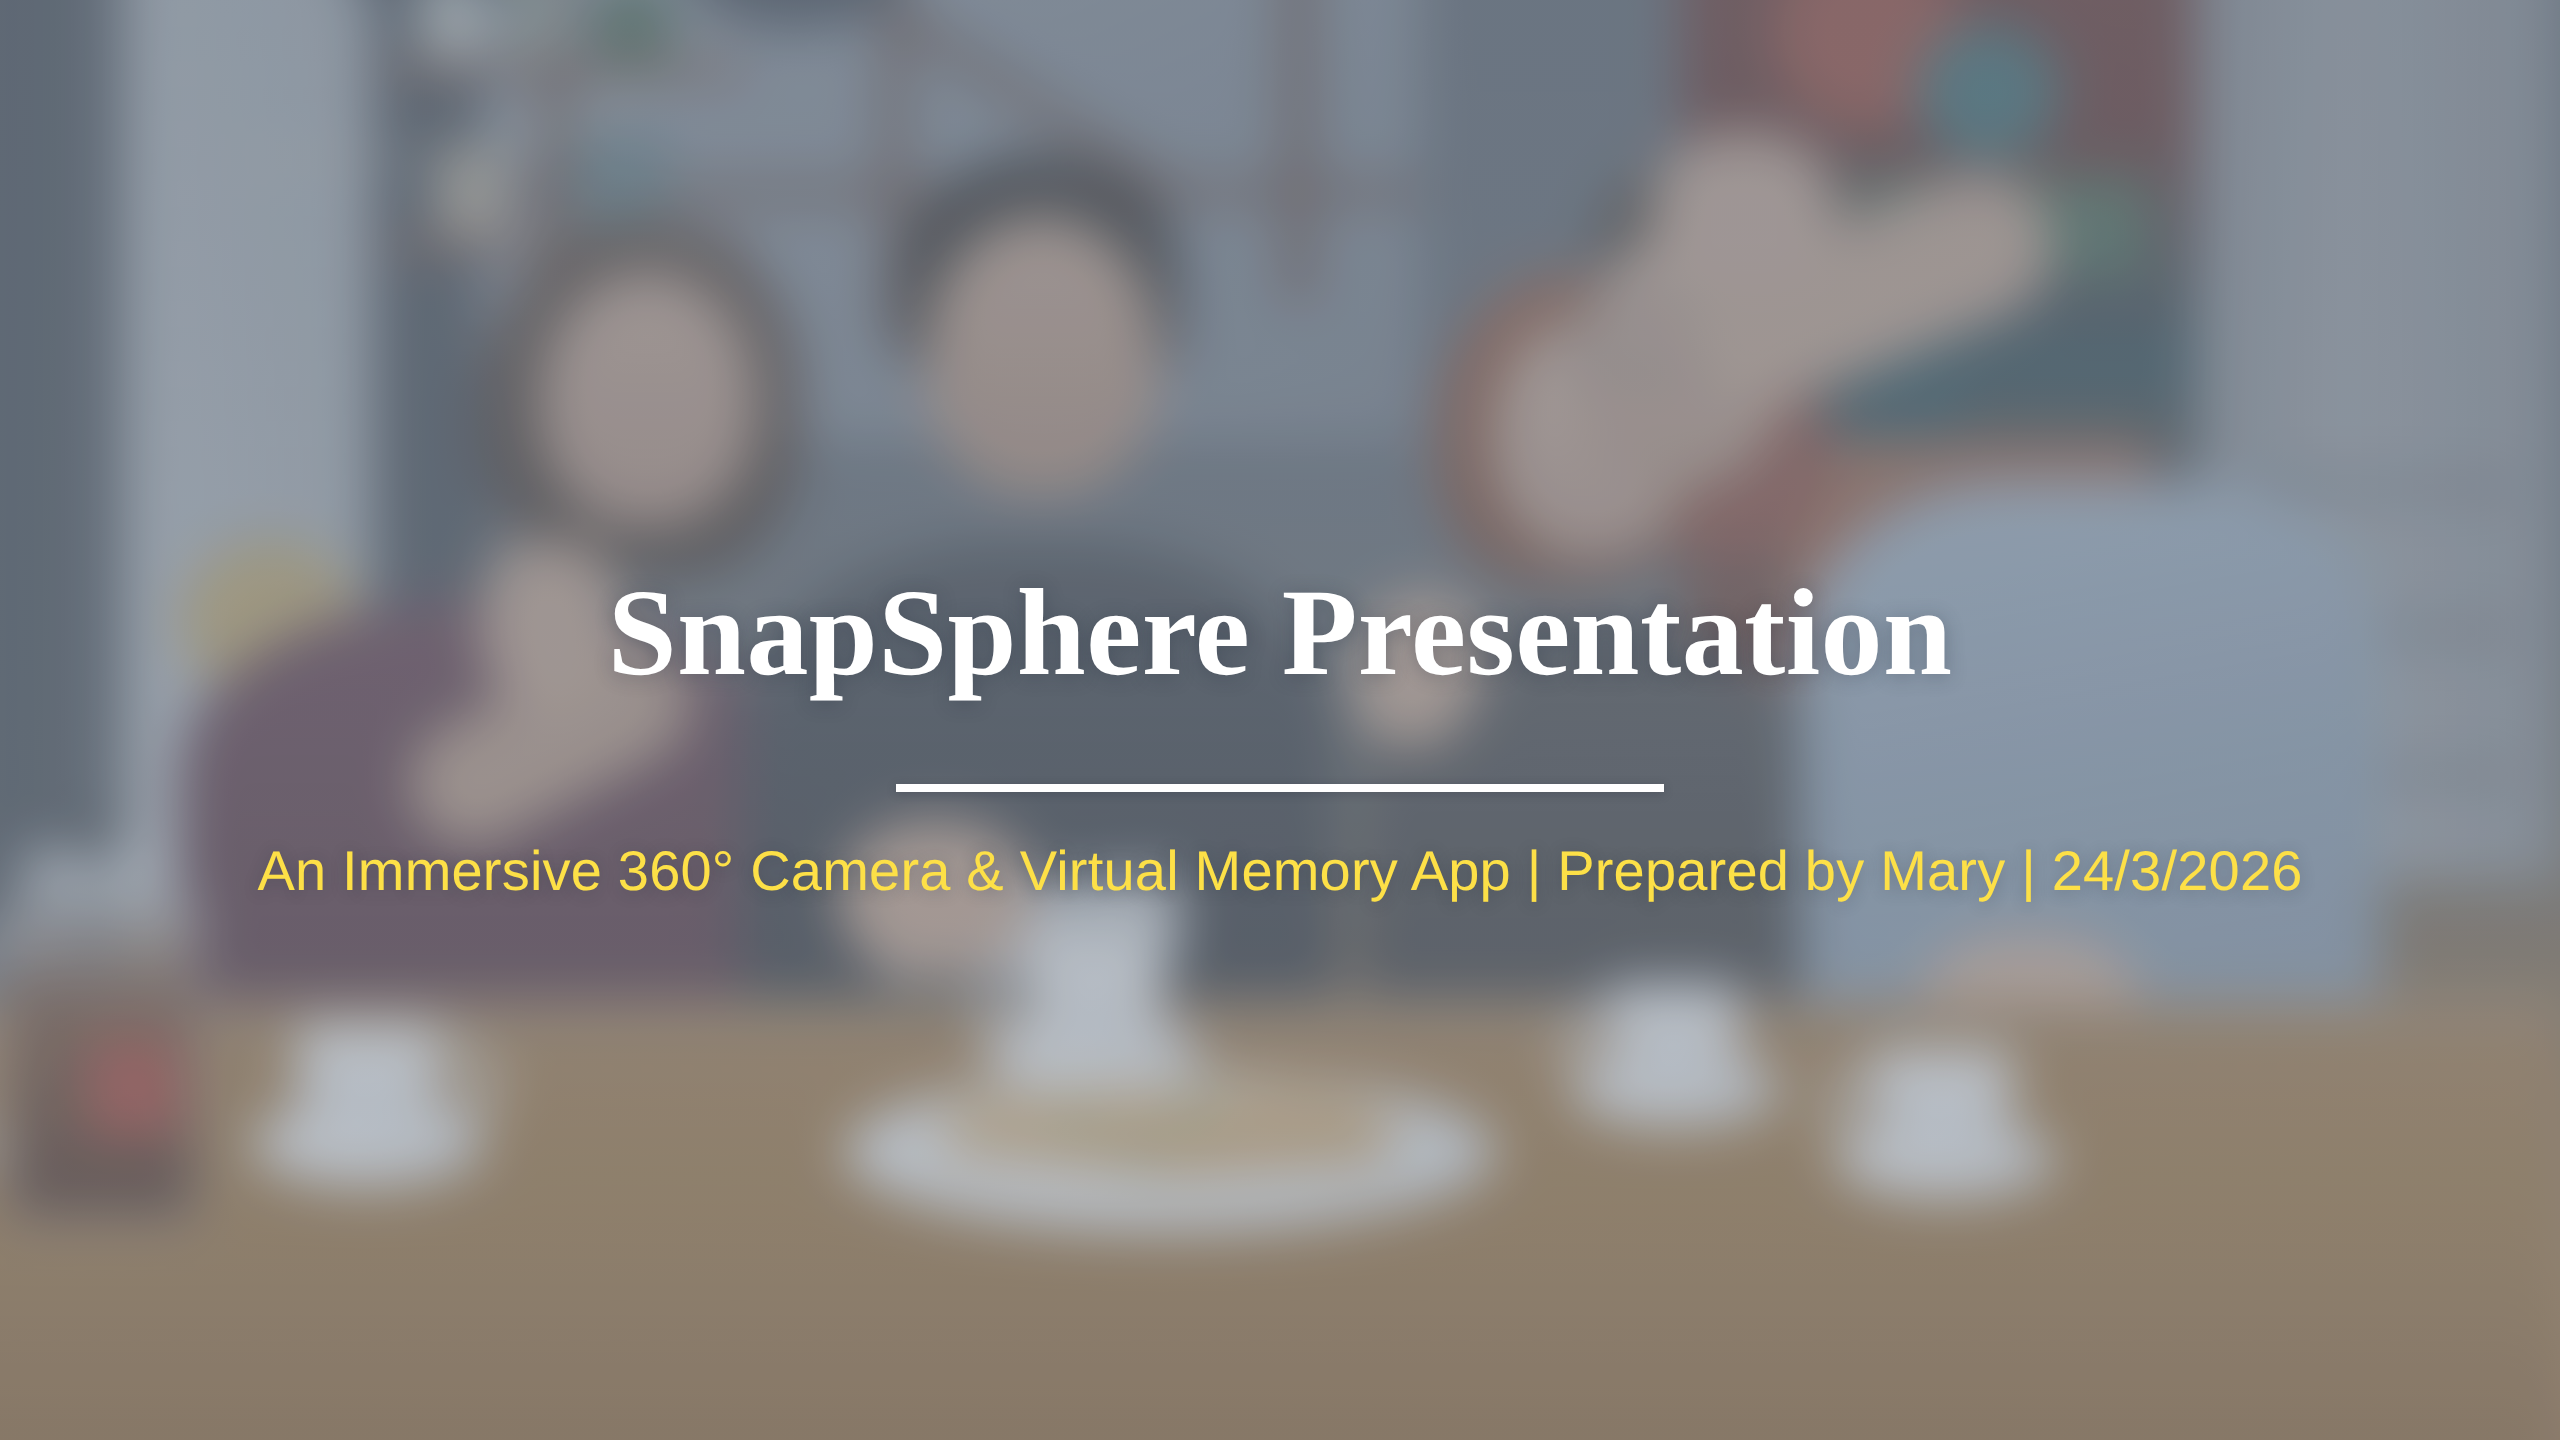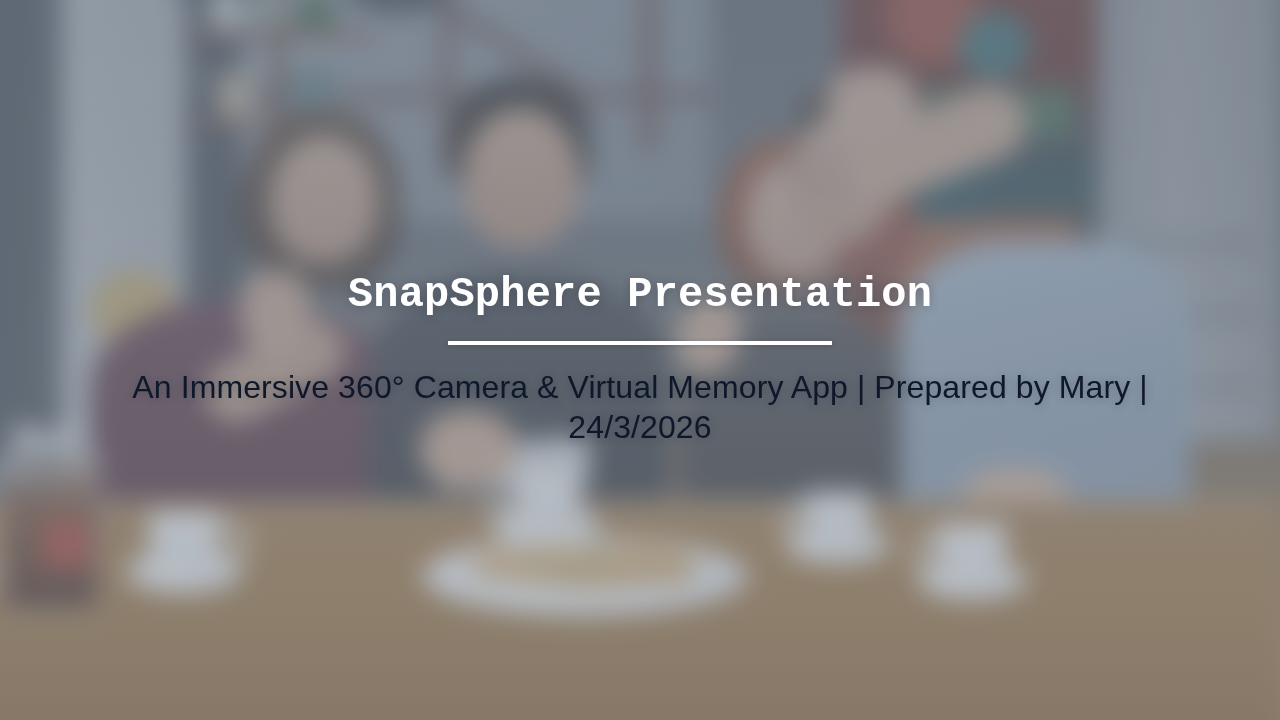--- a/index.html
+++ b/index.html
@@ -281,41 +281,41 @@
     left: 0; right: 0; top: 0; bottom: 0;
     display: flex;
     flex-direction: column;
     align-items: center;
     justify-content: center;
     text-align: center;
     padding: 0 60px;
     box-sizing: border-box;
   }
   .title {
-    margin: 0;
+    margin: 18px;
     color: #ffffff;
-    font-family: Liberation Mono, monospace;
-    font-size: 42px;
+    font-family: Liberation Serif, serif;
+    font-size: 62px;
     font-weight: 700;
     letter-spacing: 0.2px;
     line-height: 1.05;
     text-shadow: 0 1px 10px rgba(30,40,55,.30);
   }
   .rule {
     width: 384px;
     height: 4px;
     background: #ffffff;
     margin: 24px 0 22px 0;
     box-shadow: 0 1px 5px rgba(30,40,55,.25);
   }
   .subtitle {
     margin: 0;
-    color: #0f172a;
+    color: #fde047;
     font-family: "Liberation Sans", sans-serif;
-    font-size: 32px;
+    font-size: 28px;
     font-weight: 300;
     line-height: 1.26;
     letter-spacing: 0.1px;
     max-width: 1060px;
     text-shadow: 0 1px 8px rgba(30,40,55,.28);
   }
 </style>
 </head>
 <body>
 

